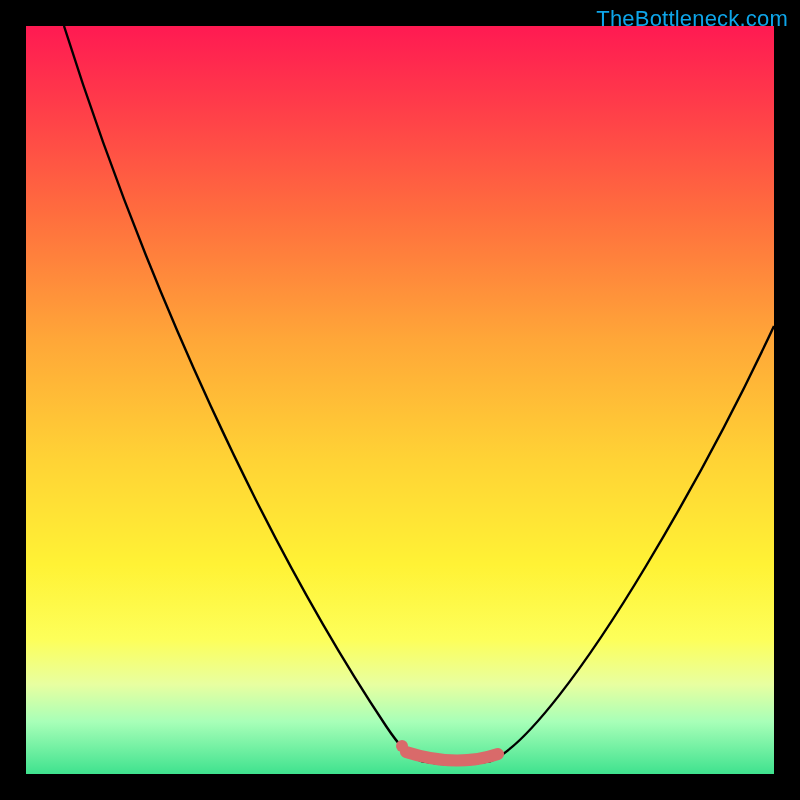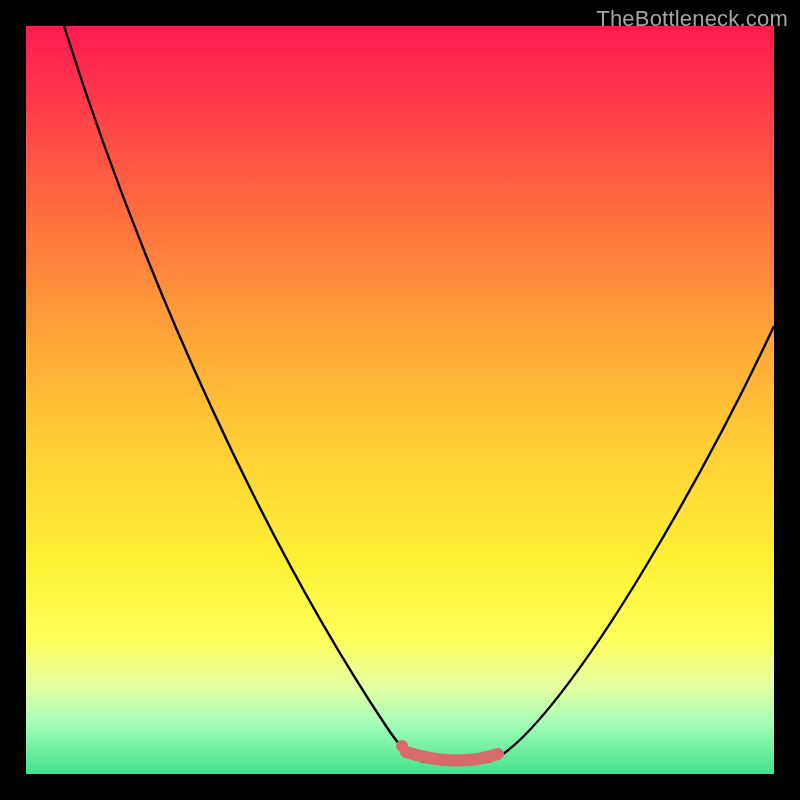--- a/index.html
+++ b/index.html
@@ -37,21 +37,21 @@
       #fdff5a 82%,
       #e8ffa0 88%,
       #a8ffb8 93%,
       #3fe28e 100%
     );
   }
   .watermark {
     position: absolute;
     top: 6px;
     right: 12px;
-    color: #a3a3a3;
+    color: #0ea5e9;
     font-size: 22px;
     font-weight: 500;
     letter-spacing: 0.2px;
     user-select: none;
   }
   svg.curve {
     position: absolute;
     left: 0;
     top: 0;
     width: 748px;

